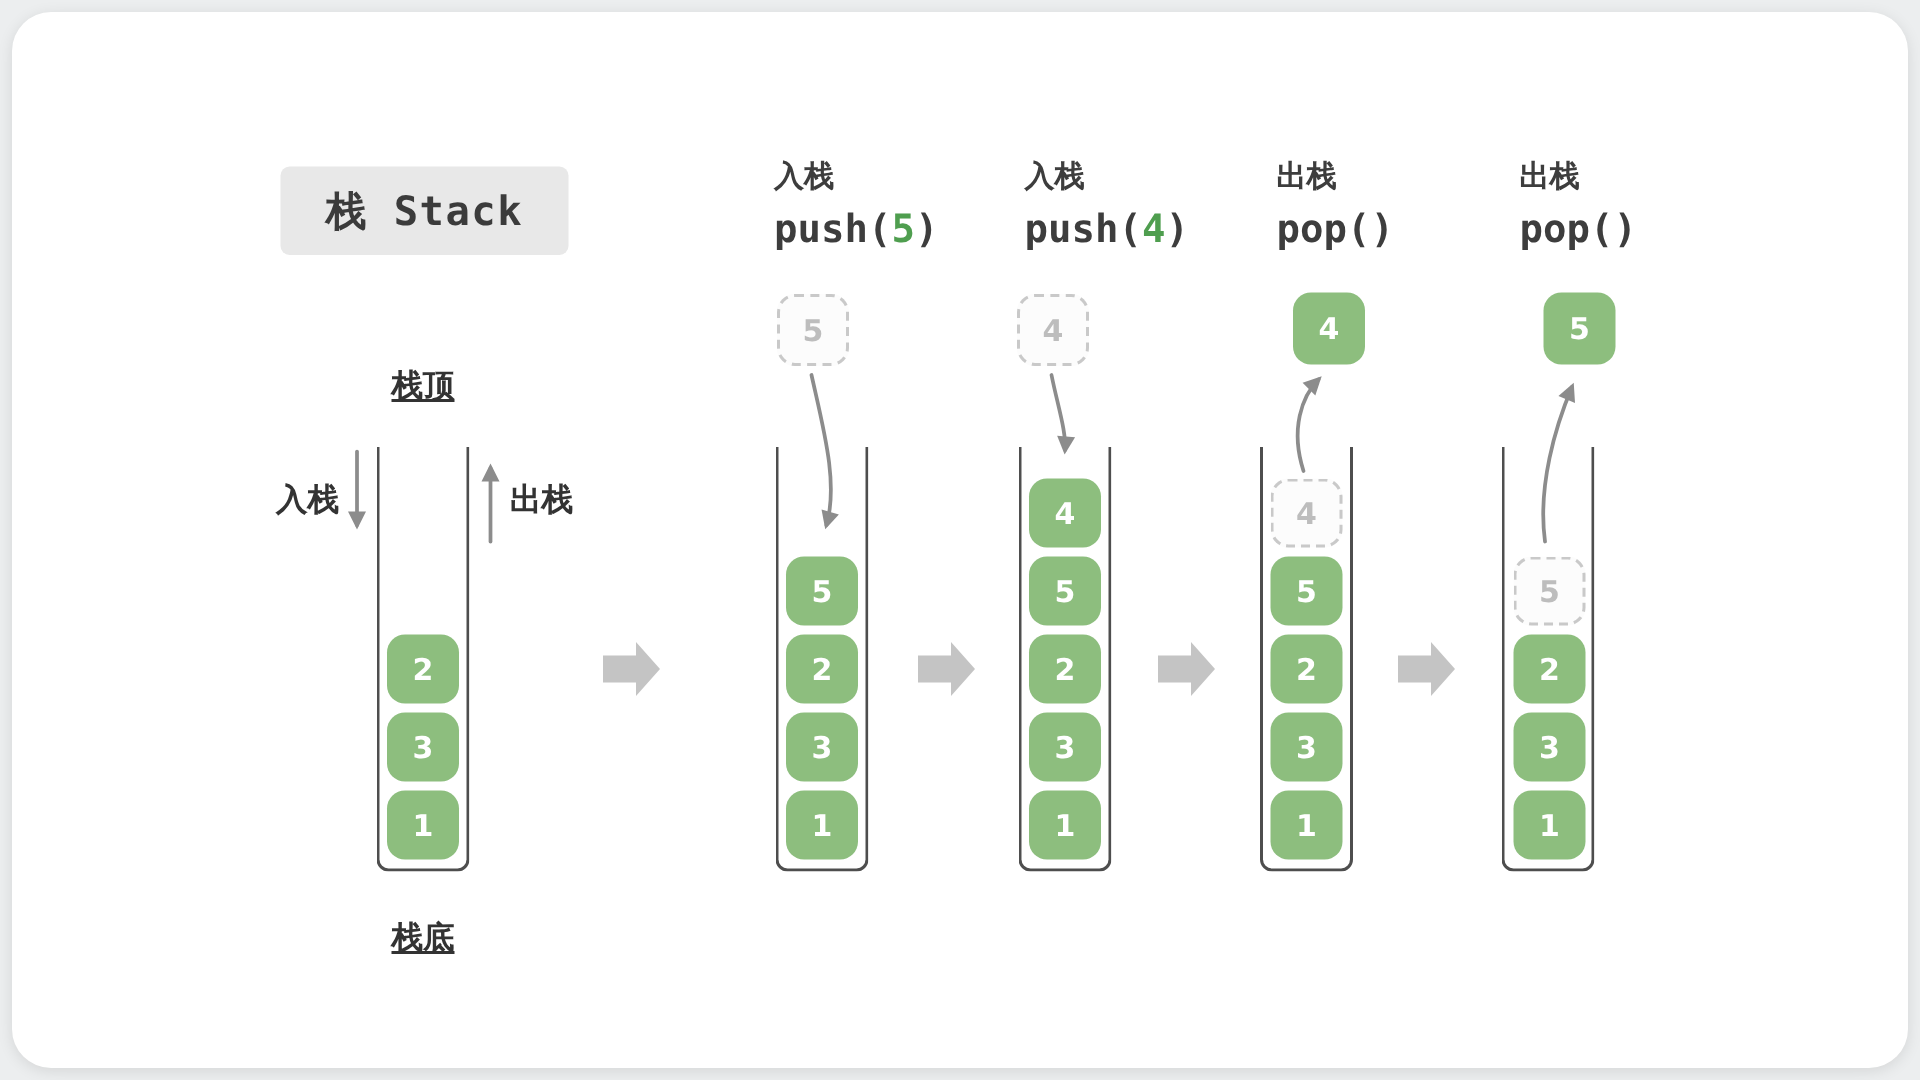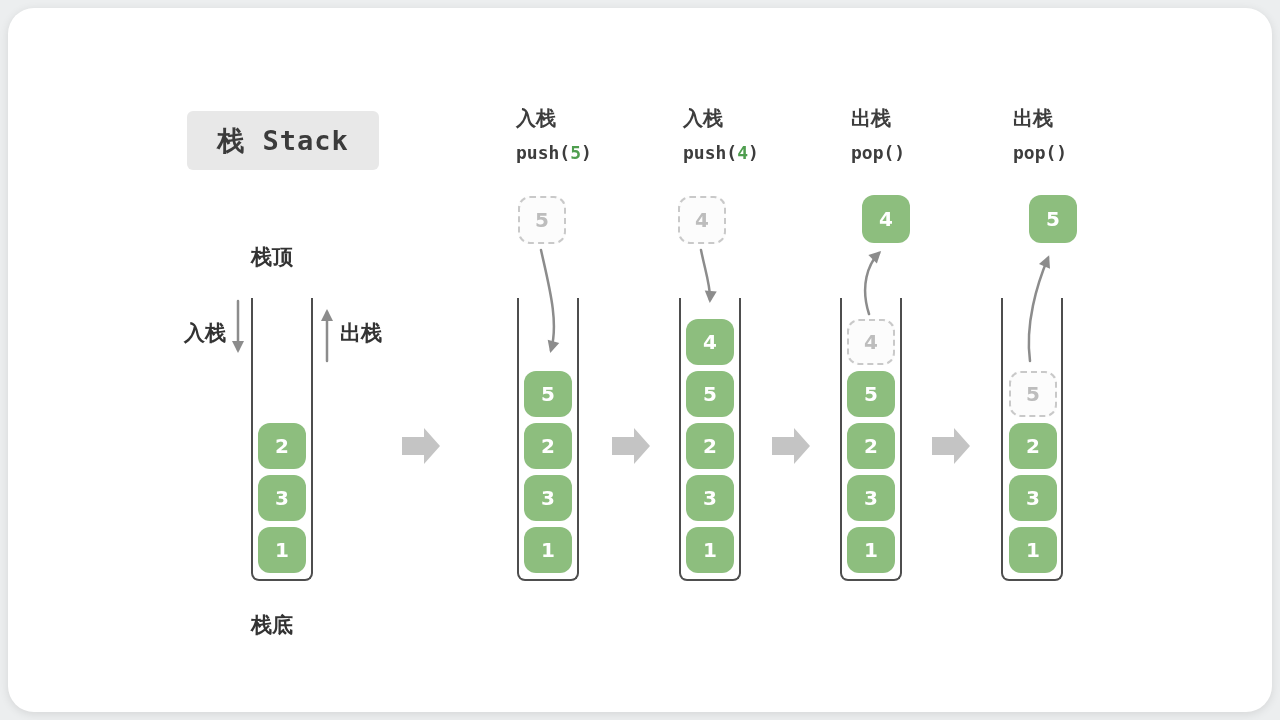--- a/index.html
+++ b/index.html
@@ -16,24 +16,24 @@
   *{margin:0;padding:0;box-sizing:border-box;}
   html,body{width:1280px;height:720px;overflow:hidden;}
   body{background:#eceeef;font-family:"Liberation Sans","DejaVu Sans",sans-serif;}
   .stage{position:absolute;left:0;top:0;width:1280px;height:720px;}
   .card{position:absolute;left:8px;top:8px;width:1264px;height:704px;background:#ffffff;
         border-radius:26px;box-shadow:0 2px 10px rgba(0,0,0,0.10);}
   .title-chip{position:absolute;left:187px;top:111px;width:192px;height:59px;
         background:var(--title-bg);border-radius:6px;display:flex;align-items:center;justify-content:center;
         font-family:"DejaVu Sans Mono",monospace;font-weight:bold;font-size:27px;letter-spacing:1px;color:#3b3b3b;}
   .side-label{position:absolute;font-weight:bold;font-size:21px;color:#333;}
-  .center-label{}
+  .center-label{text-align:center;text-decoration:underline;}
   .op-header{position:absolute;top:104px;color:var(--text-dark);}
   .op-line1{font-weight:bold;font-size:20px;line-height:28px;}
-  .op-line2{margin-top:8px;font-family:"DejaVu Sans Mono",monospace;font-weight:600;font-size:18px;line-height:26px;color:#3d3d3d;}
+  .op-line2{margin-top:8px;font-family:"DejaVu Sans Mono",monospace;font-weight:600;font-size:26px;line-height:26px;color:#3d3d3d;}
   .code-arg{color:var(--code-green);font-weight:bold;}
   .container{position:absolute;top:298px;width:62px;height:283px;background:#ffffff;
         border:2px solid #4e4e4e;border-top:none;border-radius:0 0 8px 8px;}
   .box{position:absolute;width:48px;height:46px;border-radius:12px;background:var(--box-green);
         color:#ffffff;font-weight:bold;font-size:20px;display:flex;align-items:center;justify-content:center;
         font-family:"DejaVu Sans",sans-serif;}
   .box.ghost{background:#fcfcfc;border:2px dashed var(--dashed-border);color:var(--dashed-text);}
   .box.floating{height:48px;}
   .arrow-path{stroke:var(--arrow-gray);stroke-width:2.5;fill:none;stroke-linecap:round;}
   .arrow-head{fill:var(--arrow-gray);}

